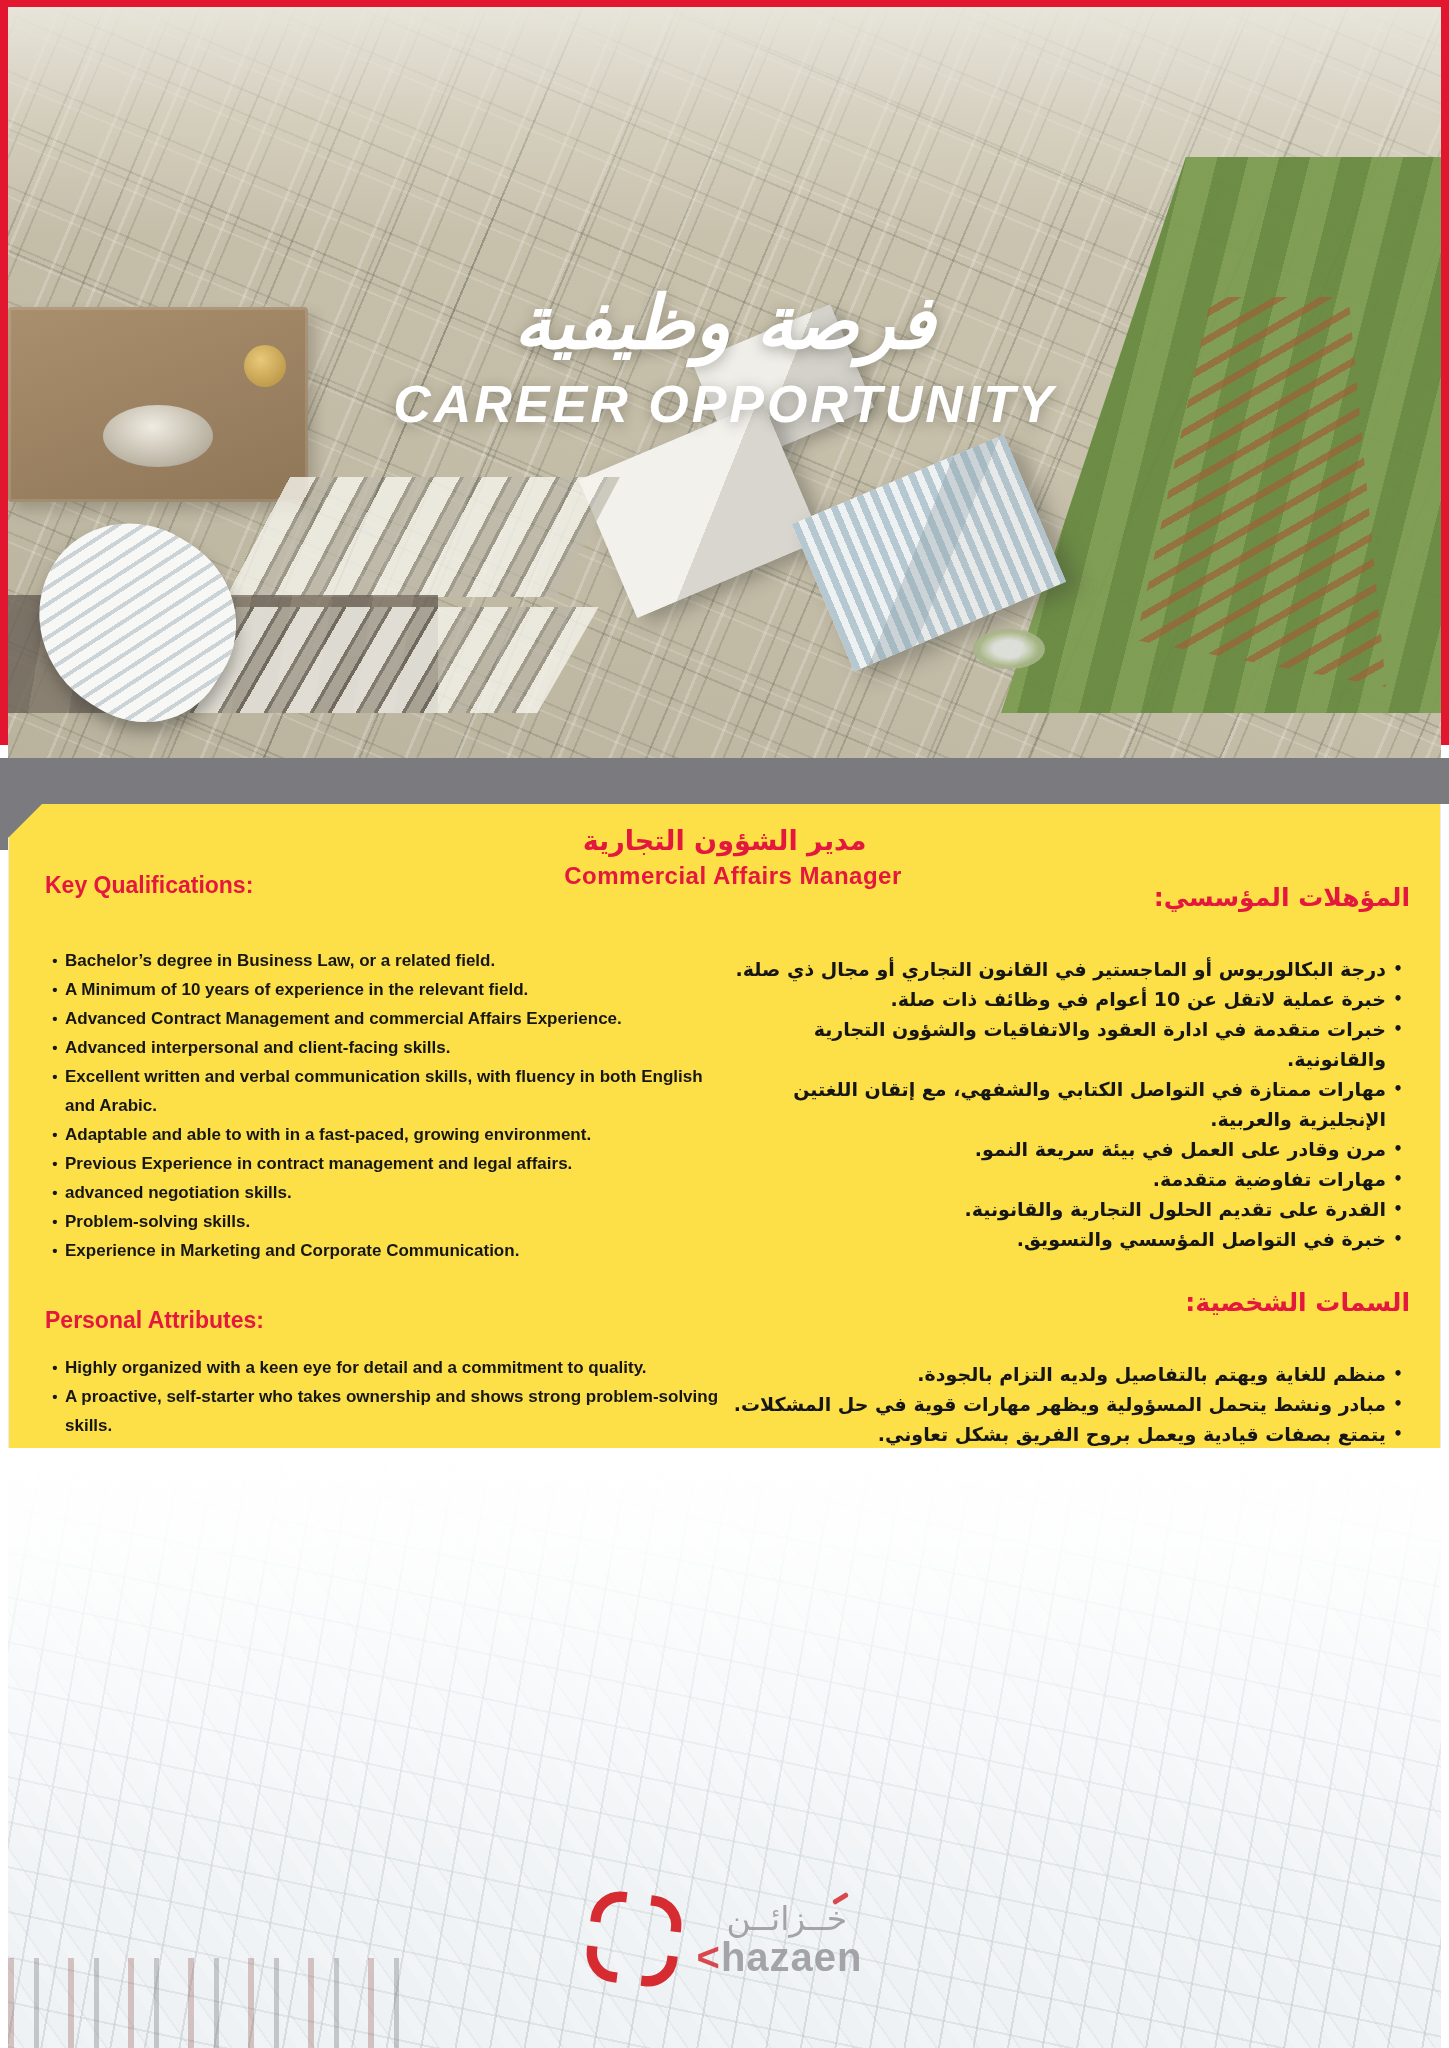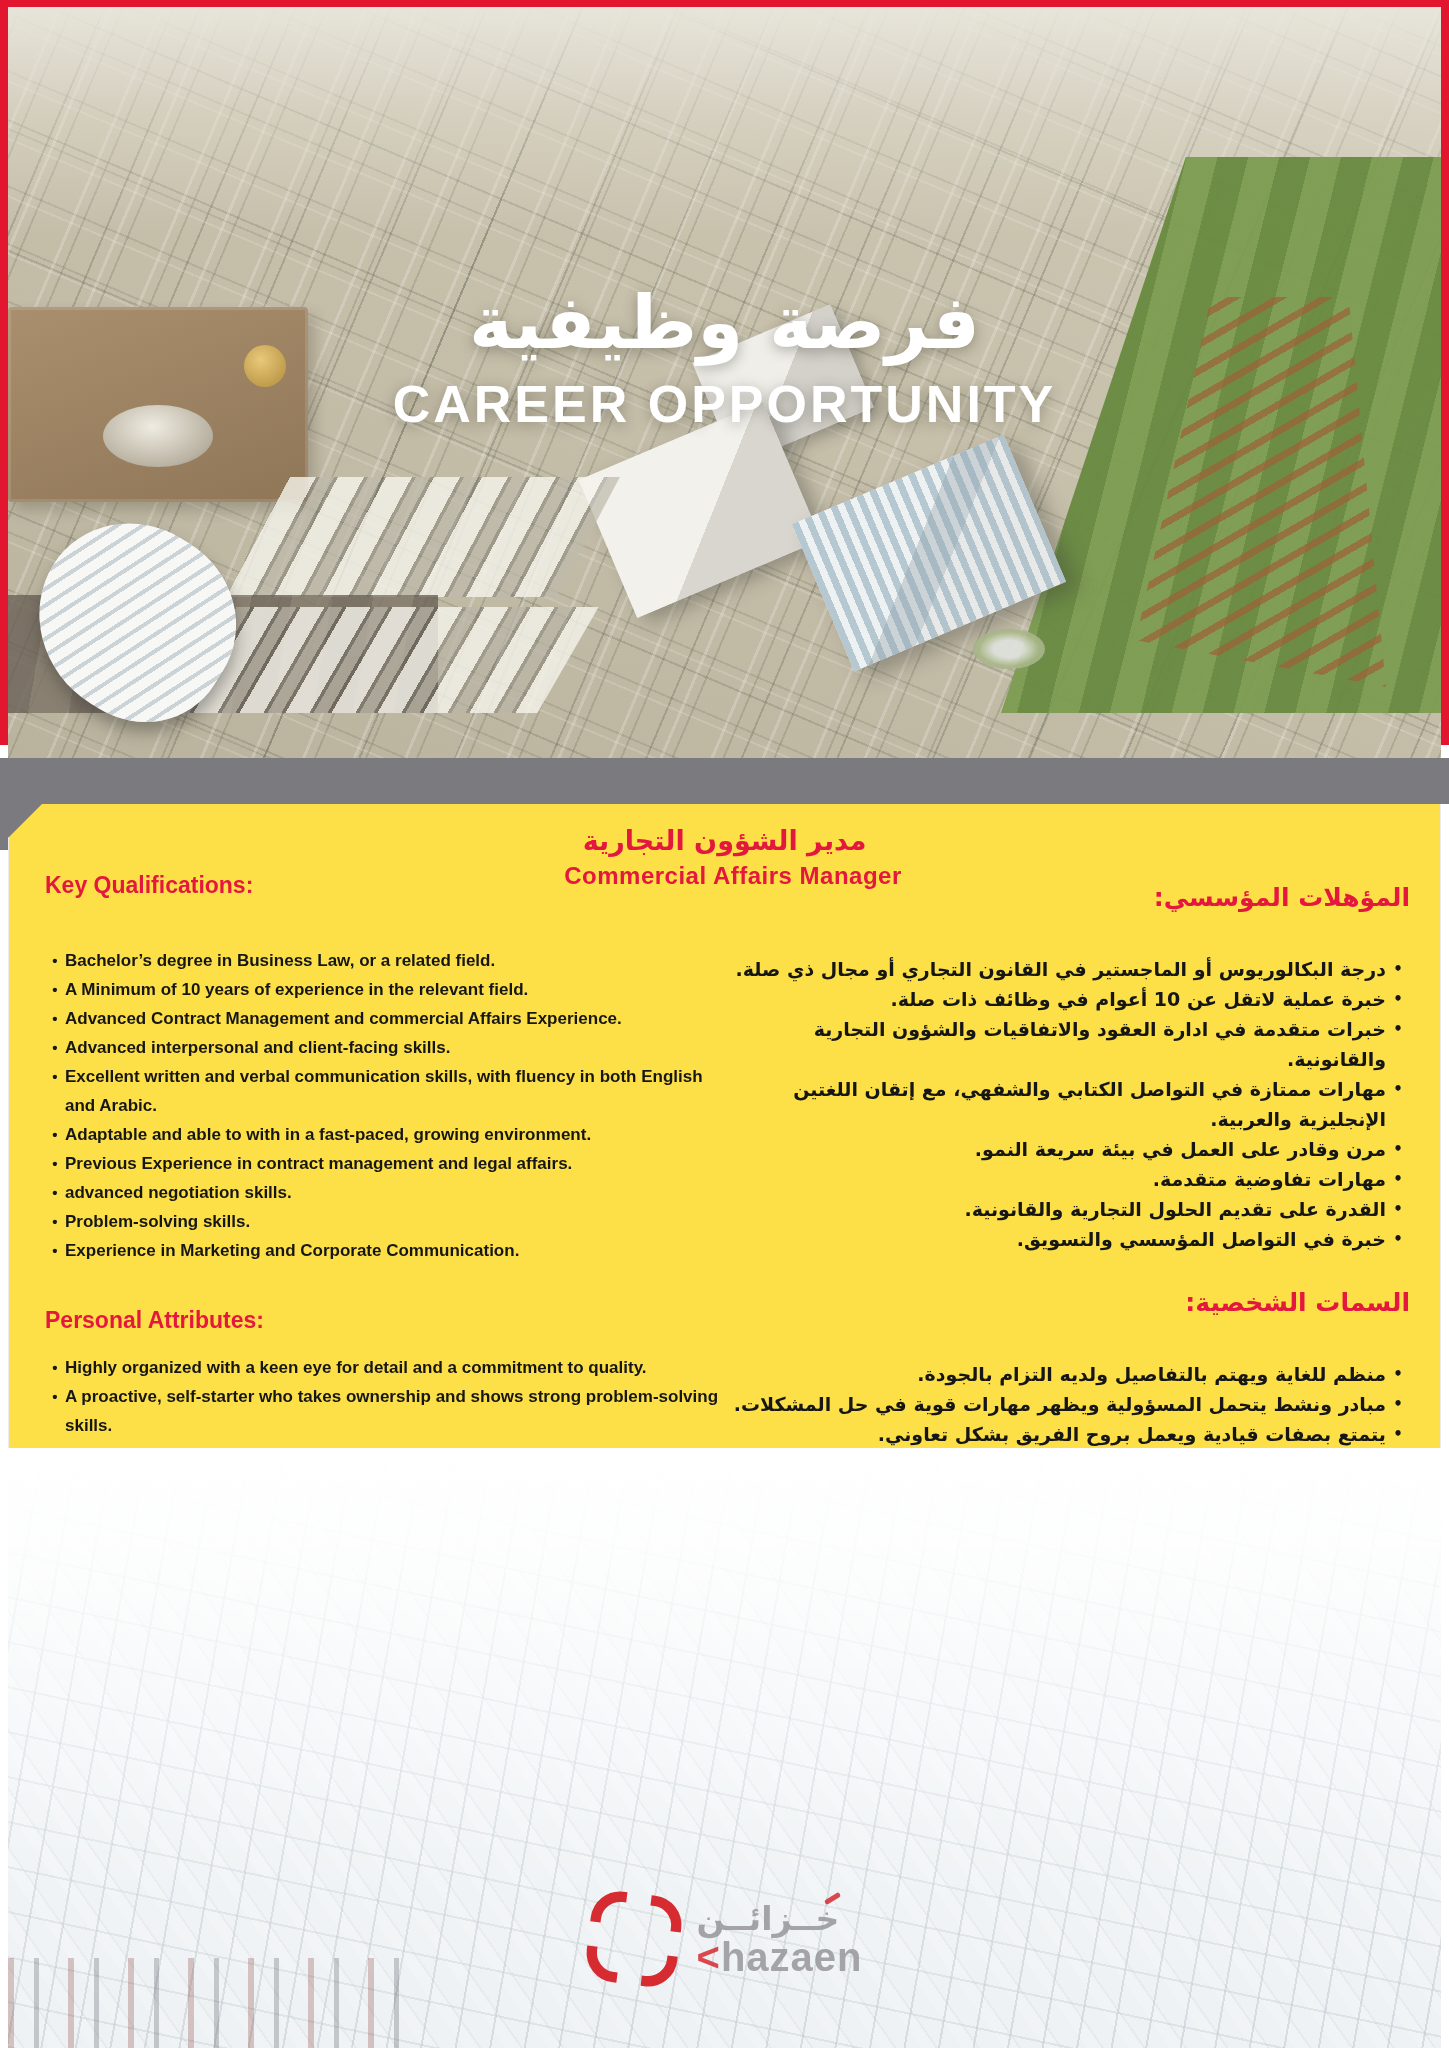--- a/index.html
+++ b/index.html
@@ -12,21 +12,21 @@
 
   
   .hero-frame{position:absolute; top:0; left:0; width:100%; height:745px; background:var(--frame-red);}
   .hero-photo{position:absolute; top:7px; left:8px; right:8px; height:766px; overflow:hidden;
     background:
       linear-gradient(180deg, rgba(233,230,220,.95) 0%, rgba(228,224,212,.45) 14%, rgba(0,0,0,0) 30%),
       repeating-linear-gradient(113deg, rgba(255,255,255,.20) 0 3px, rgba(0,0,0,0) 3px 11px, rgba(60,70,55,.16) 11px 13px, rgba(0,0,0,0) 13px 47px),
       repeating-linear-gradient(23deg, rgba(255,255,255,.15) 0 2px, rgba(0,0,0,0) 2px 9px, rgba(75,85,65,.15) 9px 11px, rgba(0,0,0,0) 11px 53px),
       repeating-linear-gradient(113deg, rgba(86,92,80,.28) 0 2px, rgba(0,0,0,0) 2px 88px),
       repeating-linear-gradient(23deg, rgba(86,92,80,.22) 0 2px, rgba(0,0,0,0) 2px 120px),
-      linear-gradient(200deg, #cfc9b6 0%, #c7c0ab 45%, #b9b29d 100%);}
+      linear-gradient(200deg, #cfc9b6 0%, #c7c0ab 45%, #b9b29d 100%); font-style: italic;}
   .ph{position:absolute;}
   .ph-park{top:150px; right:0; width:440px; height:556px;
       background:repeating-linear-gradient(104deg, rgba(124,156,80,.95) 0 30px, rgba(104,138,64,.95) 30px 60px);
       clip-path:polygon(42% 0, 100% 0, 100% 100%, 0 100%);}
   .ph-park-rows{top:290px; right:55px; width:250px; height:390px; opacity:.85;
       background:repeating-linear-gradient(150deg, rgba(158,95,55,.8) 0 7px, rgba(0,0,0,0) 7px 23px);
       clip-path:polygon(30% 0, 85% 0, 100% 100%, 0 88%);}
   .ph-mosque{left:0; top:300px; width:300px; height:195px; border-radius:4px;
       background:linear-gradient(160deg,#a98f6d,#8f7657);
       box-shadow:inset 0 0 0 3px rgba(255,255,255,.12), 6px 8px 14px rgba(60,55,45,.25);}
@@ -98,22 +98,22 @@
       repeating-linear-gradient(100deg, rgba(120,140,155,.5) 0 2px, rgba(0,0,0,0) 2px 34px),
       repeating-linear-gradient(12deg, rgba(130,150,160,.4) 0 2px, rgba(0,0,0,0) 2px 44px),
       repeating-linear-gradient(55deg, #e2e8ec 0 12px, #ccd5da 12px 14px, #dde4e8 14px 34px),
       linear-gradient(#dfe6ea, #d0dade);}
   .fade-detail{position:absolute; left:0; bottom:0; width:420px; height:90px; opacity:.25;
       background:repeating-linear-gradient(90deg, #7b2c24 0 6px, rgba(0,0,0,0) 6px 26px, #3c4148 26px 31px, rgba(0,0,0,0) 31px 60px);}
   .logo{position:absolute; bottom:62px; left:50%; transform:translateX(-50%);
       display:flex; align-items:center; gap:16px;}
   .logo-mark{width:94px; height:94px; transform:rotate(7deg);}
   .logo-text{display:flex; flex-direction:column; align-items:flex-start;}
-  .logo-ar{position:relative; font-family:"DejaVu Sans",sans-serif; font-weight:bold; font-size:33px;
-      line-height:36px; color:var(--logo-gray); opacity:.85;}
+  .logo-ar{position:relative; font-family:"DejaVu Sans",sans-serif; font-weight:normal; font-size:33px;
+      line-height:36px; color:var(--logo-gray); opacity:.85;margin-left:30px;}
   .logo-ar .accent-bar{position:absolute; top:-5px; right:-2px; width:17px; height:5px;
       background:var(--logo-red); border-radius:2px; transform:rotate(-32deg); opacity:1;}
   .logo-latin{font-weight:bold; font-size:40px; line-height:40px; letter-spacing:1px;
       color:var(--logo-gray); opacity:.85;}
   .logo-latin .k{color:var(--logo-red); opacity:1;}
 </style>
 </head>
 <body>
 
 <div class="poster">

